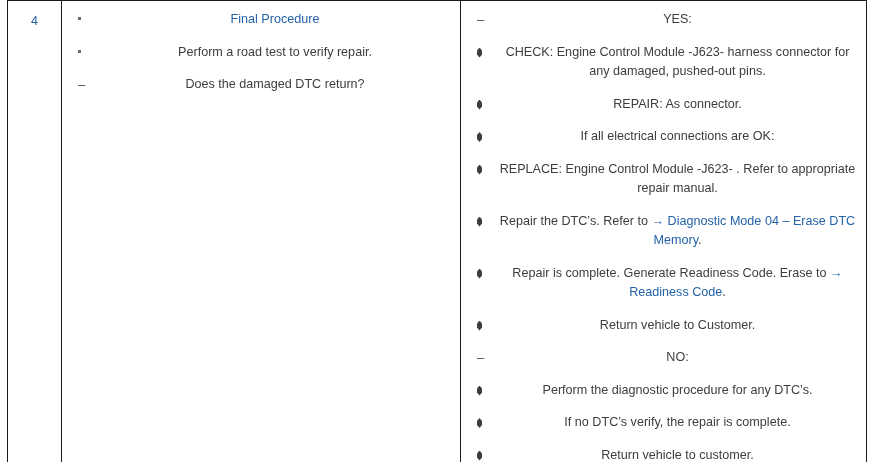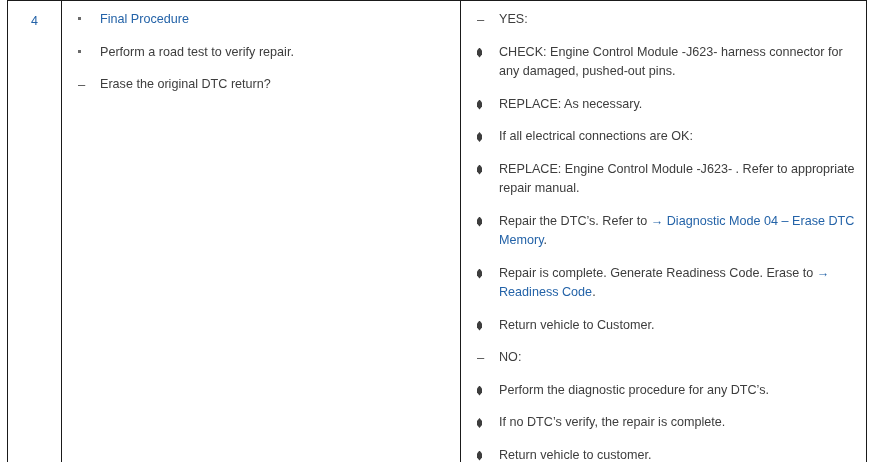--- a/index.html
+++ b/index.html
@@ -38,20 +38,21 @@
     padding: 0;
     background: #ffffff;
   }
   
   .col-step   { width: 54px; }
   .col-test   { width: 399px; }
   .col-result { width: 406px; }
 
   .cell-pad {
     padding: 9px 10px 10px 10px;
+    text-align: center;
   }
   .cell-pad-step {
     padding: 10px 0 10px 0;
     text-align: center;
   }
 
   .step-num {
     color: #2463a8;
     font-size: 12.5px;
     line-height: 1.2;
@@ -149,21 +150,21 @@
                 <a class="lnk txt" href="#">Final Procedure</a>
               </li>
 
               <li>
                 <span class="bullet dot"></span>
                 <span class="txt">Perform a road test to verify repair.</span>
               </li>
 
               <li>
                 <span class="bullet dash"></span>
-                <span class="txt">Erase the original DTC return?</span>
+                <span class="txt">Does the damaged DTC return?</span>
               </li>
 
             </ul>
           </div>
         </td>
 
         <td>
           <div class="cell-pad">
             <ul class="blist">
 
@@ -172,21 +173,21 @@
                 <span class="txt">YES:</span>
               </li>
 
               <li>
                 <span class="bullet diamond"></span>
                 <span class="txt">CHECK: Engine Control Module -J623- harness connector for any damaged, pushed-out pins.</span>
               </li>
 
               <li>
                 <span class="bullet diamond"></span>
-                <span class="txt">REPLACE: As necessary.</span>
+                <span class="txt">REPAIR: As connector.</span>
               </li>
 
               <li>
                 <span class="bullet diamond"></span>
                 <span class="txt">If all electrical connections are OK:</span>
               </li>
 
               <li>
                 <span class="bullet diamond"></span>
                 <span class="txt">REPLACE: Engine Control Module -J623- . Refer to appropriate repair manual.</span>

